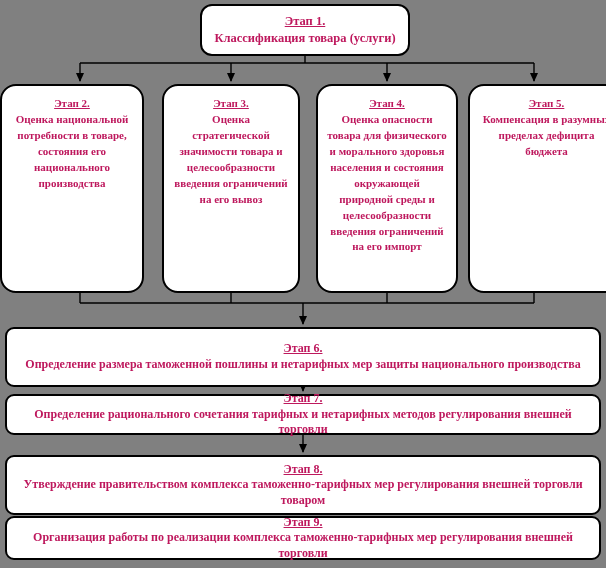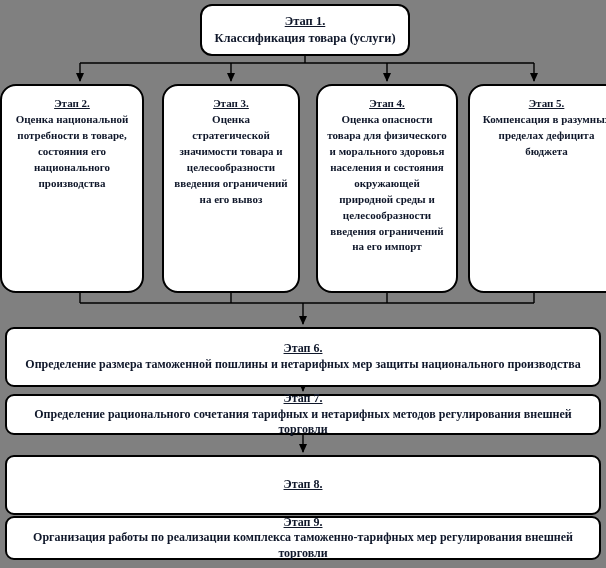--- a/index.html
+++ b/index.html
@@ -10,21 +10,21 @@
     position:relative;
     overflow:hidden;
   }
   .canvas{position:absolute;left:0;top:0;width:606px;height:568px;}
   .connectors{position:absolute;left:0;top:0;width:606px;height:568px;pointer-events:none;}
   .box{
     position:absolute;
     background:#ffffff;
     border:2px solid #000000;
     box-sizing:border-box;
-    color:#0f172a;
+    color:#be185d;
     text-align:center;
     display:flex;
     flex-direction:column;
     align-items:center;
     font-weight:bold;
   }
   .box .title{text-decoration:underline;display:block;}
   
   .stage-top{
     left:200px;top:4px;width:210px;height:52px;
@@ -123,20 +123,21 @@
     <span>Определение размера таможенной пошлины и нетарифных мер защиты национального производства</span>
   </div>
 
   <div class="box stage-wide stage-7">
     <span class="title">Этап 7.</span>
     <span>Определение рационального сочетания тарифных и нетарифных методов регулирования внешней торговли</span>
   </div>
 
   <div class="box stage-wide stage-8">
     <span class="title">Этап 8.</span>
+    <span>Утверждение правительством комплекса таможенно-тарифных мер регулирования внешней торговли товаром</span>
   </div>
 
   <div class="box stage-wide stage-9">
     <span class="title">Этап 9.</span>
     <span>Организация работы по реализации комплекса таможенно-тарифных мер регулирования внешней торговли</span>
   </div>
 
 </div>
 
 </body></html>

